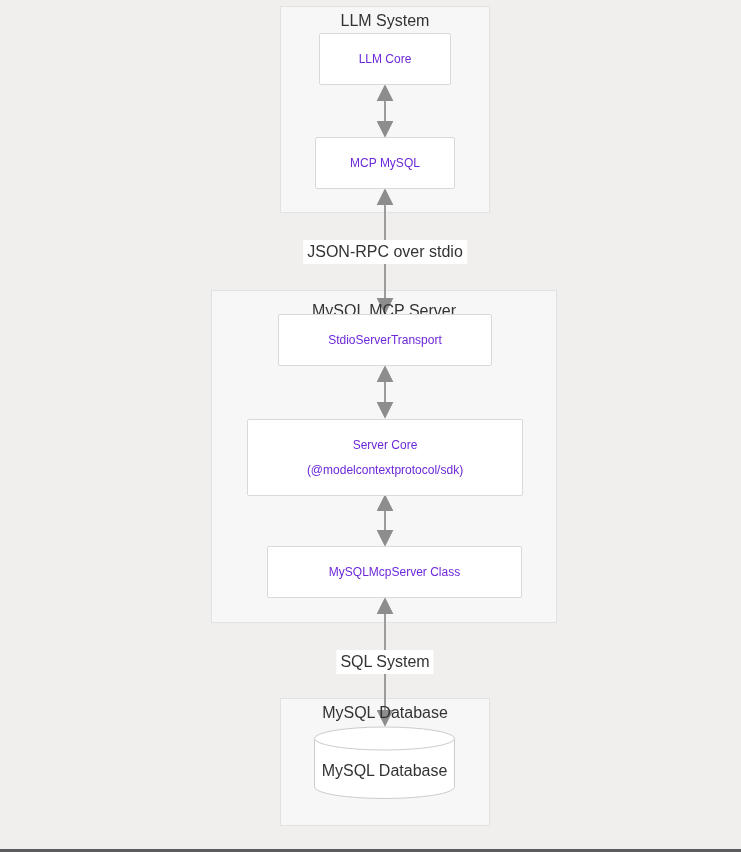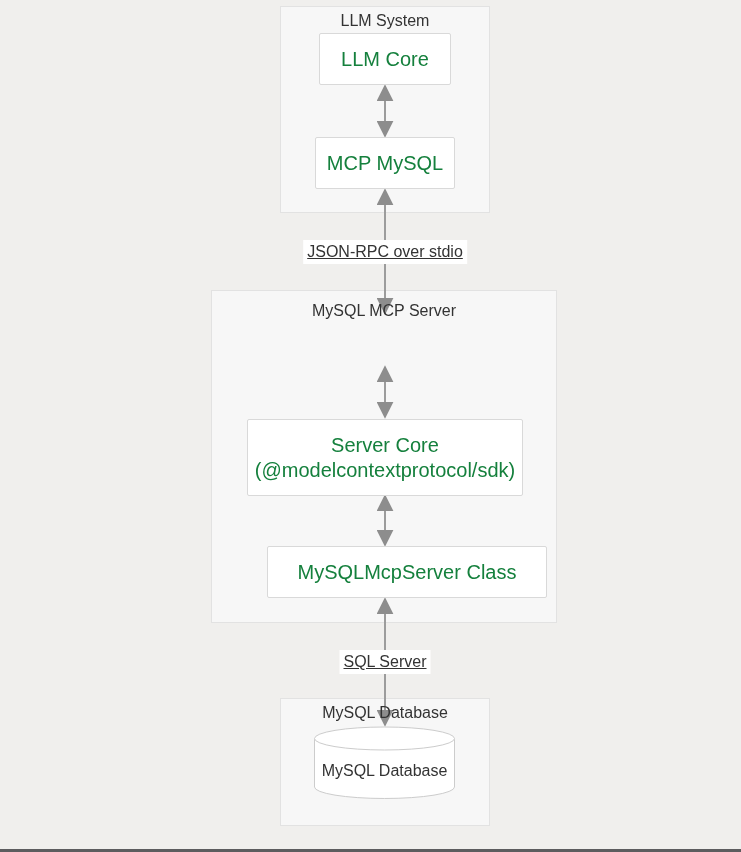--- a/index.html
+++ b/index.html
@@ -43,37 +43,36 @@
     position: absolute;
     z-index: 3;
     background: #ffffff;
     border: 1px solid #d9d9d9;
     border-radius: 2px;
     box-sizing: border-box;
     display: flex;
     flex-direction: column;
     align-items: center;
     justify-content: center;
-    font-size: 20px;
+    font-size: 12px;
     line-height: 25px;
-    color: #15803d;
+    color: #6d28d9;
     text-align: center;
   }
   
   .edge-label {
     position: absolute;
     z-index: 4;
     transform: translateX(-50%);
     background: #ffffff;
     padding: 2px 4px;
     font-size: 16px;
     line-height: 20px;
     color: #333333;
     white-space: nowrap;
-    text-decoration: underline;
   }
   
   .cylinder {
     position: absolute;
     z-index: 3;
     width: 141px;
     height: 74px;
   }
   .cylinder svg { display: block; }
   .cylinder .cyl-label {
@@ -124,36 +123,39 @@
   <div class="cluster-title" style="left:280px; top:703px; width:210px;">MySQL Database</div>
 
   <div class="node" style="left:319px; top:33px; width:132px; height:52px;">
     <span>LLM Core</span>
   </div>
 
   <div class="node" style="left:315px; top:137px; width:140px; height:52px;">
     <span>MCP MySQL</span>
   </div>
 
+  <div class="node" style="left:278px; top:314px; width:214px; height:52px;">
+    <span>StdioServerTransport</span>
+  </div>
 
   <div class="node" style="left:247px; top:419px; width:276px; height:77px;">
     <span>Server Core</span>
     <span>(@modelcontextprotocol/sdk)</span>
   </div>
 
-  <div class="node" style="left:267px; top:546px; width:280px; height:52px;">
+  <div class="node" style="left:267px; top:546px; width:255px; height:52px;">
     <span>MySQLMcpServer Class</span>
   </div>
 
   <div class="cylinder" style="left:314px; top:726px;">
     <svg width="141" height="74" viewBox="0 0 141 74">
       <path d="M 0.5 12.5 L 0.5 61 A 70 11.5 0 0 0 140.5 61 L 140.5 12.5" fill="#ffffff" stroke="#cccccc" stroke-width="1"></path>
       <ellipse cx="70.5" cy="12.5" rx="70" ry="11.5" fill="#ffffff" stroke="#cccccc" stroke-width="1"></ellipse>
     </svg>
     <div class="cyl-label">MySQL Database</div>
   </div>
 
   <div class="edge-label" style="left:385px; top:240px;">JSON-RPC over stdio</div>
-  <div class="edge-label" style="left:385px; top:650px;">SQL Server</div>
+  <div class="edge-label" style="left:385px; top:650px;">SQL System</div>
 
   <div class="bottom-bar"></div>
 
 </div>
 
 </body></html>

